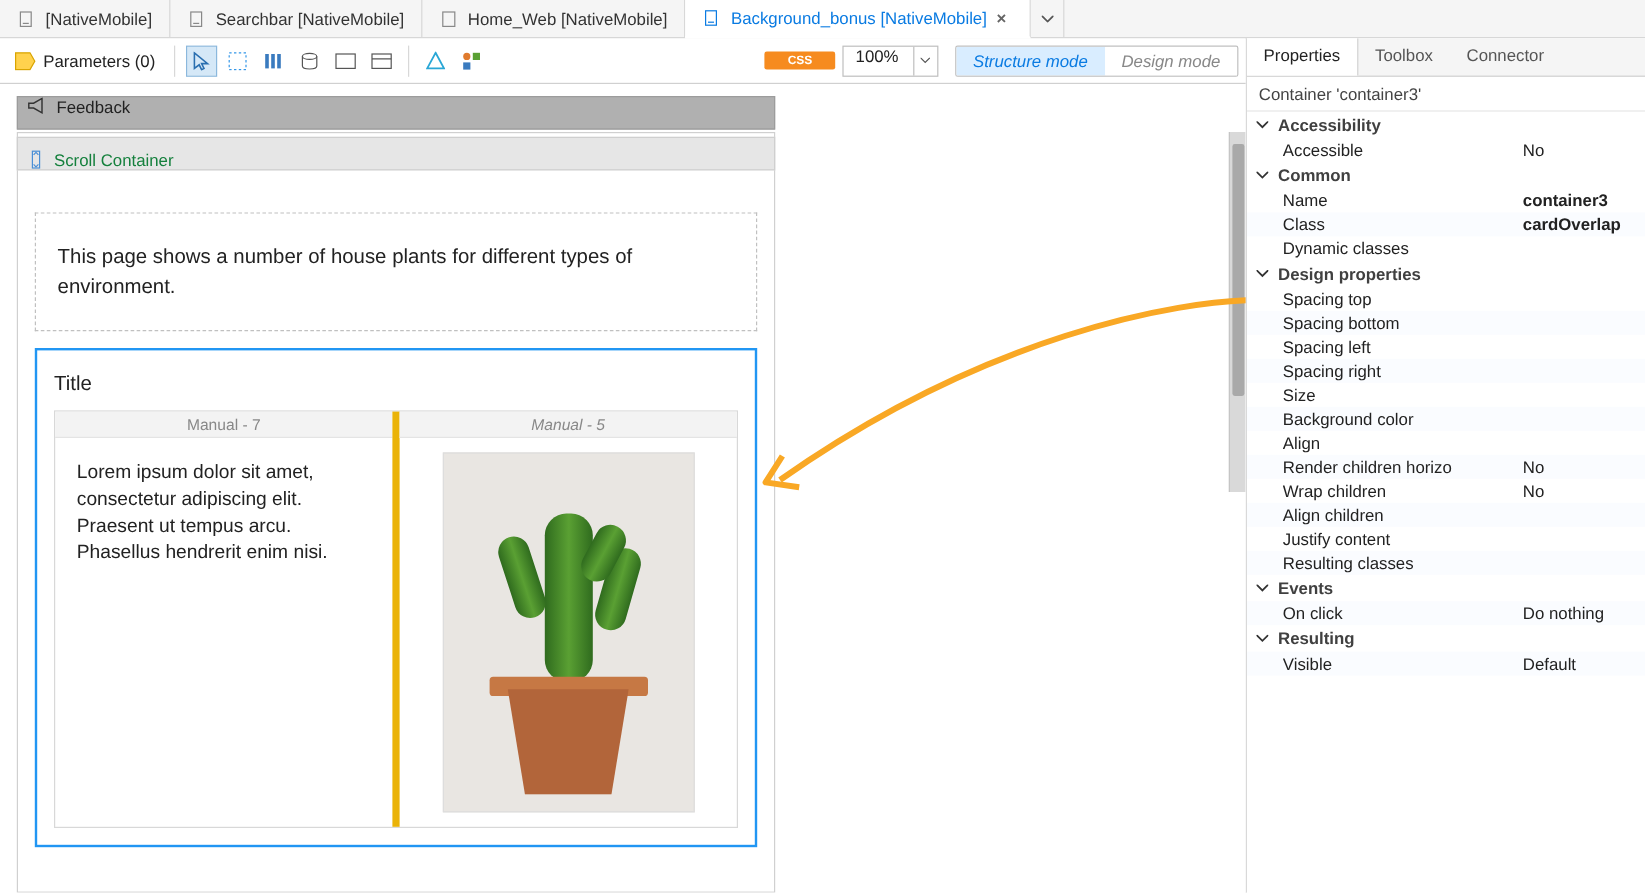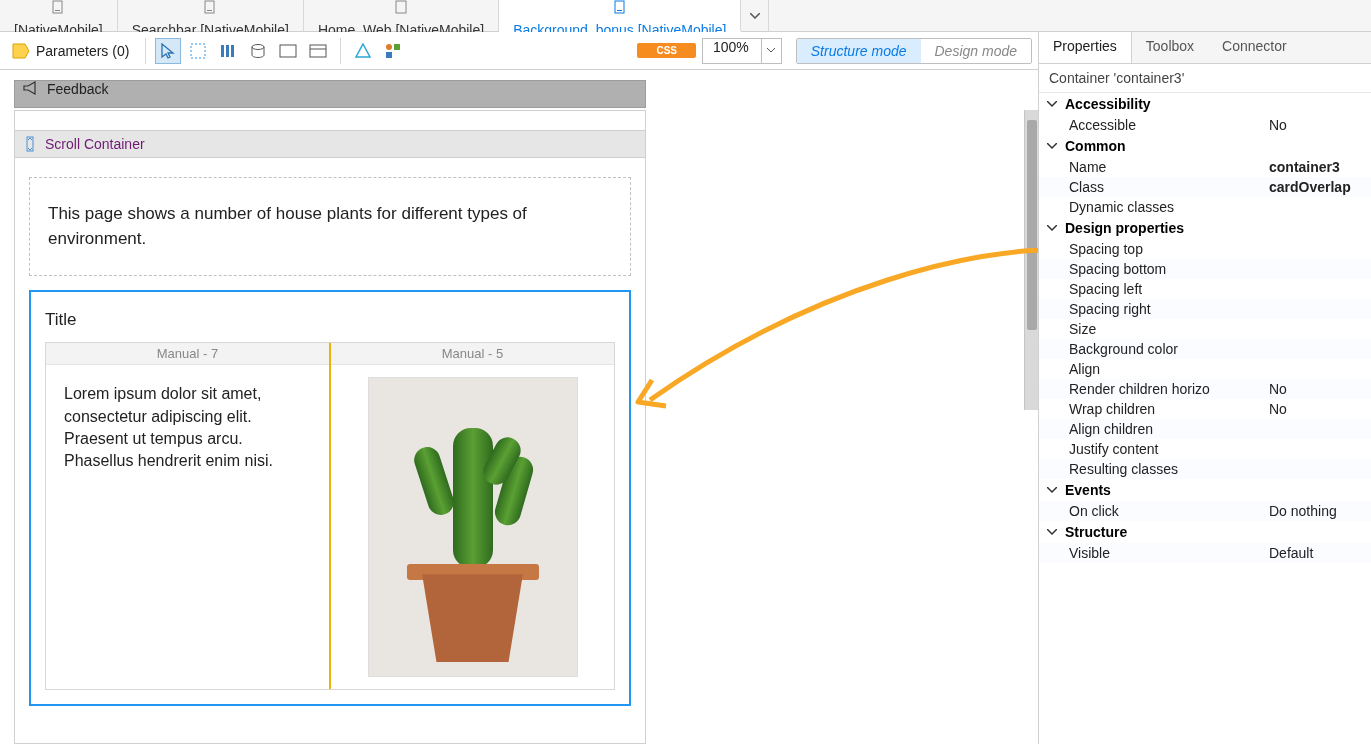--- a/index.html
+++ b/index.html
@@ -1,20 +1,20 @@
 <!DOCTYPE html>
 <html><head>
 <meta charset="utf-8">
 <style>
 * { box-sizing: border-box; margin: 0; padding: 0; font-family: "Segoe UI", Arial, sans-serif; }
 body { background: #fff; width: 1371px; height: 744px; overflow: hidden; position: relative; font-size: 14px; color: #222; }
 
 
 .tabstrip { display:flex; align-items:stretch; height:32px; background:#f5f5f5; border-bottom:1px solid #d0d0d0; }
-.tab { display:flex; align-items:center; gap:8px; padding:0 14px; border-right:1px solid #d8d8d8; color:#333; cursor:default;flex-direction:column; }
+.tab { display:flex; align-items:center; gap:8px; padding:0 14px; border-right:1px solid #d8d8d8; color:#333; cursor:default; }
 .tab.active { background:#fff; color:#0a7be2; border-bottom:2px solid #fff; margin-bottom:-1px; }
 .tab .ico { width:16px; height:16px; display:flex; align-items:center; justify-content:center; color:#666; }
 .tab.active .ico { color:#0a7be2; }
 .tab .x { width:14px; color:#666; font-weight:bold; }
 .tab-stub { width:28px; display:flex; align-items:center; justify-content:center; border-right:1px solid #d8d8d8; }
 
 
 .main { display:flex; height:calc(744px - 32px); }
 .editor { width:1039px; display:flex; flex-direction:column; border-right:1px solid #d0d0d0; position:relative; }
 .props { flex:1; display:flex; flex-direction:column; background:#fff; }
@@ -30,31 +30,31 @@
 .zoom span { padding:0 12px 0 10px; }
 .zoom .caret { width:20px; border-left:1px solid #bfbfbf; display:flex; align-items:center; justify-content:center; }
 .mode-toggle { display:flex; border:1px solid #bfbfbf; border-radius:2px; overflow:hidden; margin-left:8px; }
 .mode-btn { padding:4px 14px; background:#fff; color:#888;font-style:italic; }
 .mode-btn.active { background:#d9edff; color:#0a7be2; }
 .toolbar .spacer { flex:1; }
 
 
 .canvas-wrap { flex:1; overflow:hidden; position:relative; background:#fff; }
 .feedback-bar { position:absolute; left:14px; top:10px; width:632px; height:28px; background:#b0b0b0; color:#222; display:flex; align-items:flex-start; gap:8px; padding:0 8px; font-size:14px; border:1px solid #9c9c9c; }
-.scroll-label { position:absolute; left:14px; top:60px; width:632px; height:28px; background:#e6e6e6; color:#701a75; display:flex; align-items:center; gap:8px; padding:0 8px; border:1px solid #cfcfcf; }
+.scroll-label { position:absolute; left:14px; top:44px; width:632px; height:28px; background:#e6e6e6; color:#15803d; display:flex; align-items:flex-end; gap:8px; padding:0 8px; border:1px solid #cfcfcf; }
 .page-surface { position:absolute; left:14px; top:40px; width:632px; bottom:0; background:#fff; border:1px solid #d0d0d0; padding-top:52px; }
 .page-inner { padding:14px; }
 
 .desc-box { border:1px dashed #c0c0c0; padding:24px 18px; font-size:17px; line-height:1.45; color:#222; margin-bottom:14px; }
 .container-sel { border:2px solid #2196f3; padding:18px 14px 14px; background:#fff; }
 .container-sel .title { font-size:17px; margin-bottom:12px; }
 
 .cols { display:flex; border:1px solid #d8d8d8; }
 .col { flex:1; }
-.col + .col { border-left:2px solid #eab308; }
+.col + .col { border-left:6px solid #eab308;font-style:italic; }
 .col-head { text-align:center; font-size:13px; color:#888; background:#f3f3f3; padding:3px 0; border-bottom:1px solid #e4e4e4; }
 .col-body { padding:18px; font-size:16px; line-height:1.4; }
 
 .plant-img { width:210px; height:300px; margin:6px auto; display:block; background:#e9e6e2; position:relative; border:1px solid #ddd; }
 
 
 .pot { position:absolute; bottom:14px; left:50%; transform:translateX(-50%); width:120px; height:88px; background:#b2653a; clip-path:polygon(8% 0,92% 0,80% 100%,20% 100%); }
 .pot-top { position:absolute; bottom:96px; left:50%; transform:translateX(-50%); width:132px; height:16px; background:#c67844; border-radius:3px; }
 .stem { position:absolute; bottom:108px; left:50%; transform:translateX(-50%); width:40px; height:140px; background:linear-gradient(90deg,#2f6b1e,#5aa033 50%,#2f6b1e); border-radius:18px; }
 .arm { position:absolute; width:26px; height:70px; background:linear-gradient(90deg,#2f6b1e,#5aa033 50%,#2f6b1e); border-radius:14px; }
@@ -68,21 +68,21 @@
 
 
 .arrow-svg { position:absolute; left:620px; top:150px; pointer-events:none; }
 
 
 .prop-tabs { display:flex; height:32px; border-bottom:1px solid #d0d0d0; background:#f5f5f5; }
 .ptab { padding:6px 14px; color:#555; }
 .ptab.active { background:#fff; color:#222; border-right:1px solid #d0d0d0; }
 .prop-head { padding:6px 10px; color:#444; border-bottom:1px solid #e6e6e6; }
 .prop-body { flex:1; overflow:auto; }
-.grp-head { display:flex; align-items:center; gap:6px; padding:3px 8px; font-weight:bold; color:#000000; }
+.grp-head { display:flex; align-items:center; gap:6px; padding:3px 8px; font-weight:bold; color:#404040; }
 .grp-head .chev { width:12px; }
 .prow { display:flex; padding:2px 0 2px 30px; }
 .prow:nth-child(odd){ background:#fafcff; }
 .prow .k { flex:1; color:#222; white-space:nowrap; overflow:hidden; text-overflow:ellipsis; }
 .prow .v { width:102px; color:#222; }
 .prow .v.bold { font-weight:bold; }
 
 svg { display:block; }
 </style>
 </head>
@@ -382,21 +382,21 @@
         <div class="prow">
           <div class="k">On click</div>
           <div class="v">Do nothing</div>
         </div>
         <div class="grp-head">
           <span class="chev">
             <svg width="10" height="7">
               <polyline points="0,0 5,5 10,0" fill="none" stroke="#333" stroke-width="1.5"></polyline>
             </svg>
           </span>
-          <span>Structure</span>
+          <span>Resulting</span>
         </div>
         <div class="prow">
           <div class="k">Visible</div>
           <div class="v">Default</div>
         </div>
       </div>
   </div>
 
 </div>
 

